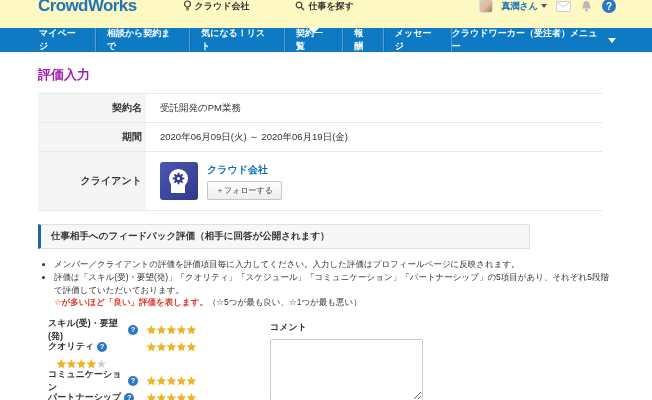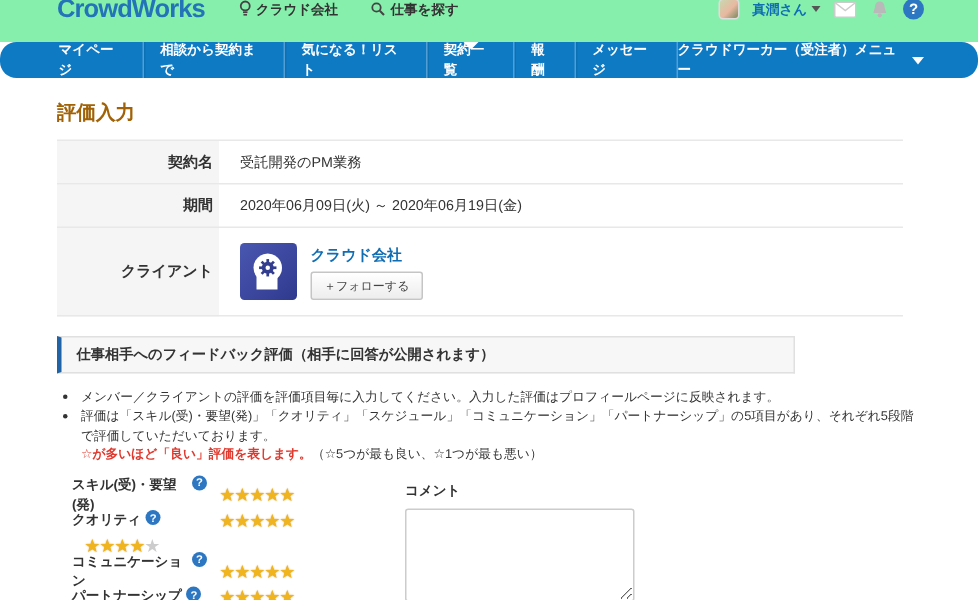--- a/index.html
+++ b/index.html
@@ -1,61 +1,61 @@
 <!DOCTYPE html>
 <html><head>
 <meta charset="utf-8">
 <style>
   * { margin:0; padding:0; box-sizing:border-box; }
   body { font-family:"Liberation Sans","DejaVu Sans",sans-serif; background:#fff; }
   .page { width:652px; height:400px; overflow:hidden; background:#fff; position:relative; }
 
   
-  .top-header { height:28px; display:flex; align-items:center; padding:0 36px 16px 38px; background:#86efac; }
+  .top-header { height:28px; display:flex; align-items:center; padding:0 36px 16px 38px; background:#fef9c3;gap:24px; }
   .logo { font-size:17px; font-weight:bold; color:#2273b8; letter-spacing:-0.6px; cursor:pointer; }
   .hdr-link { display:flex; align-items:center; gap:3px; margin-left:22px; font-size:9px; color:#333; font-weight:bold; cursor:pointer; }
   .hdr-right { margin-left:auto; display:flex; align-items:center; gap:9px; }
   .avatar { width:14px; height:14px; border-radius:3px; background:linear-gradient(135deg,#c8d8b0 0%,#e8b8a0 55%,#7a8a60 100%); border:1px solid #ddd; }
   .user-name { font-size:9px; color:#0f6db3; font-weight:bold; cursor:pointer; display:flex; align-items:center; gap:3px; }
   .caret-down { width:0; height:0; border-left:3px solid transparent; border-right:3px solid transparent; border-top:4px solid #555; }
   .help-circle { width:14px; height:14px; border-radius:50%; background:#2d77c2; color:#fff; font-size:10px; font-weight:bold; display:flex; align-items:center; justify-content:center; cursor:pointer; }
   .help-circle::after { content:"?"; }
 
   
-  .navbar { height:24px; background:#0e7ac4; display:flex; align-items:stretch; padding:0 36px 0 28px;border-radius:11px; }
+  .navbar { height:24px; background:#0e7ac4; display:flex; align-items:stretch; padding:0 36px 0 28px; }
   .nav-item { position:relative; display:flex; align-items:center; padding:0 11px; font-size:9px; font-weight:bold; color:#fff; cursor:pointer; border-right:1px solid rgba(255,255,255,0.28); box-shadow:inset 1px 0 0 rgba(0,0,0,0.08); }
   .nav-item:first-child { box-shadow:none; }
   .nav-item:last-of-type { border-right:none; }
   .nav-item.active::before { content:""; position:absolute; top:0; left:50%; transform:translateX(-50%); border-left:5px solid transparent; border-right:5px solid transparent; border-top:5px solid #fff; }
   .nav-right { margin-left:auto; display:flex; align-items:center; gap:5px; font-size:9px; font-weight:bold; color:#fff; cursor:pointer;justify-content:center; }
   .caret-down-white { width:0; height:0; border-left:4px solid transparent; border-right:4px solid transparent; border-top:5px solid #fff; }
 
   
   .content { padding:14px 50px 0 38px; }
-  .page-title { font-size:13px; font-weight:bold; color:#a16207; }
+  .page-title { font-size:13px; font-weight:bold; color:#a21caf; }
 
   table.contract { width:564px; border-collapse:collapse; margin-top:9px; }
   table.contract td { border-top:1px solid #e8e8e8; border-bottom:1px solid #e8e8e8; }
   td.lbl { width:108px; background:#f5f5f5; text-align:right; font-size:10px; font-weight:bold; color:#333; padding:7px 4px; }
   td.val { font-size:9.5px; color:#333; padding:6px 0 6px 14px; }
   .client-cell { display:flex; align-items:center; gap:9px; padding:4px 0; }
   .client-meta { display:flex; flex-direction:column; align-items:flex-start; gap:4px; }
   .client-link { font-size:10px; font-weight:bold; color:#0f6db3; text-decoration:none; cursor:pointer; margin-top:1px; }
   .follow-btn { font-size:8px; color:#444; background:linear-gradient(#ffffff,#ededed); border:1px solid #c5c5c5; border-radius:2px; padding:3px 8px; cursor:pointer; }
 
   .section-head { width:492px; margin-top:13px; background:#f7f7f7; border:1px solid #e0e0e0; border-left:3px solid #2063a6; padding:5px 10px; font-size:9.5px; font-weight:bold; color:#333; }
 
   ul.notes { margin:9px 0 0 16px; width:560px; }
   ul.notes li { font-size:8.5px; color:#333; line-height:1.45; margin-bottom:1px; }
   .note-red { color:#e0382d; font-weight:bold; }
 
   .rating-area { display:flex; margin-top:13px; margin-left:10px; }
   .rating-col { width:194px; }
   .rating-row { display:flex; align-items:center; height:17px; }
-  .rating-label { font-size:9px; font-weight:bold; color:#333; display:flex; align-items:flex-start; gap:3px; width:90px; }
+  .rating-label { font-size:9px; font-weight:bold; color:#333; display:flex; align-items:center; gap:3px; width:90px; }
   .help-sm { flex:none; width:10px; height:10px; border-radius:50%; background:#2d77c2; color:#fff; font-size:7.5px; font-weight:bold; display:flex; align-items:center; justify-content:center; cursor:pointer; }
   .help-sm::after { content:"?"; }
   .stars { display:flex; gap:0; margin-left:8px; cursor:pointer; }
   .star { font-size:12px; line-height:12px; letter-spacing:-1px; width:10px; text-align:center; }
   .star.filled { color:#f0b41e; text-shadow:0 0 1px #cf8a00; }
   .star.empty { color:#cccccc; }
 
   .comment-col { margin-left:28px; }
   .comment-label { font-size:9px; font-weight:bold; color:#333; margin-bottom:5px; }
   .comment-box { width:153px; height:62px; border:1px solid #ccc; border-radius:2px; resize:both; font-size:9px; font-family:"Liberation Sans","DejaVu Sans",sans-serif; padding:3px; color:#333; }

